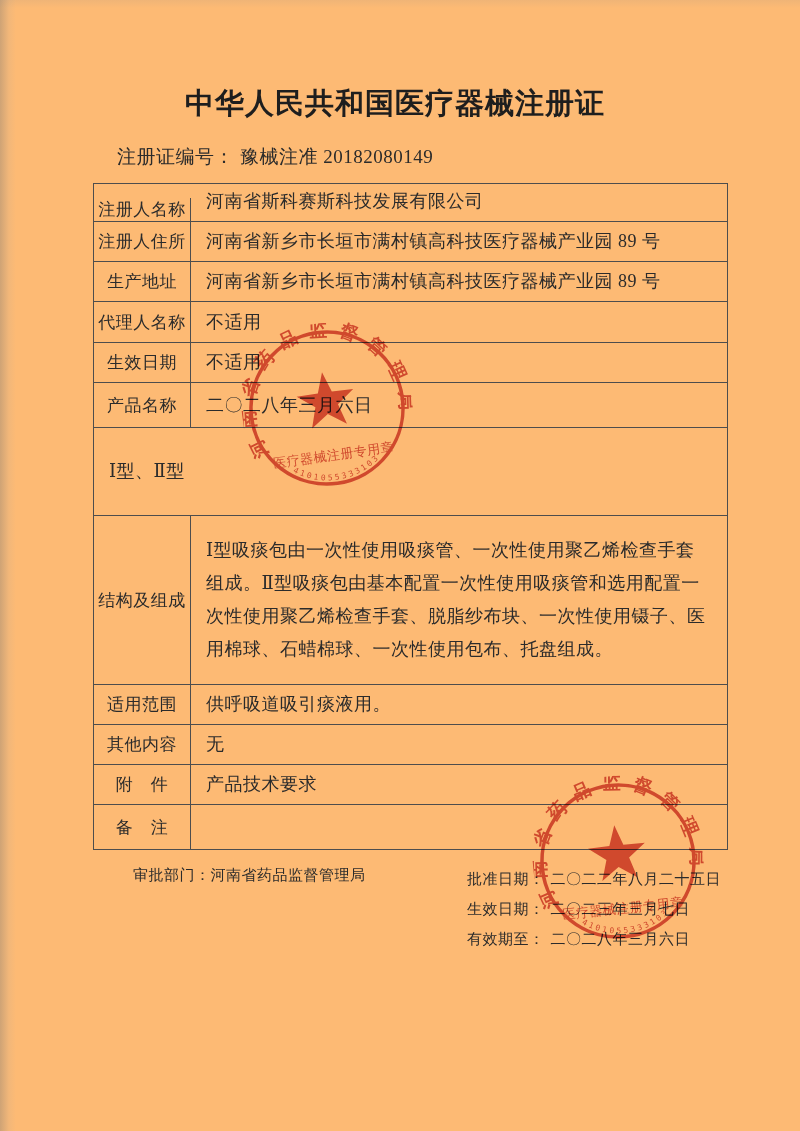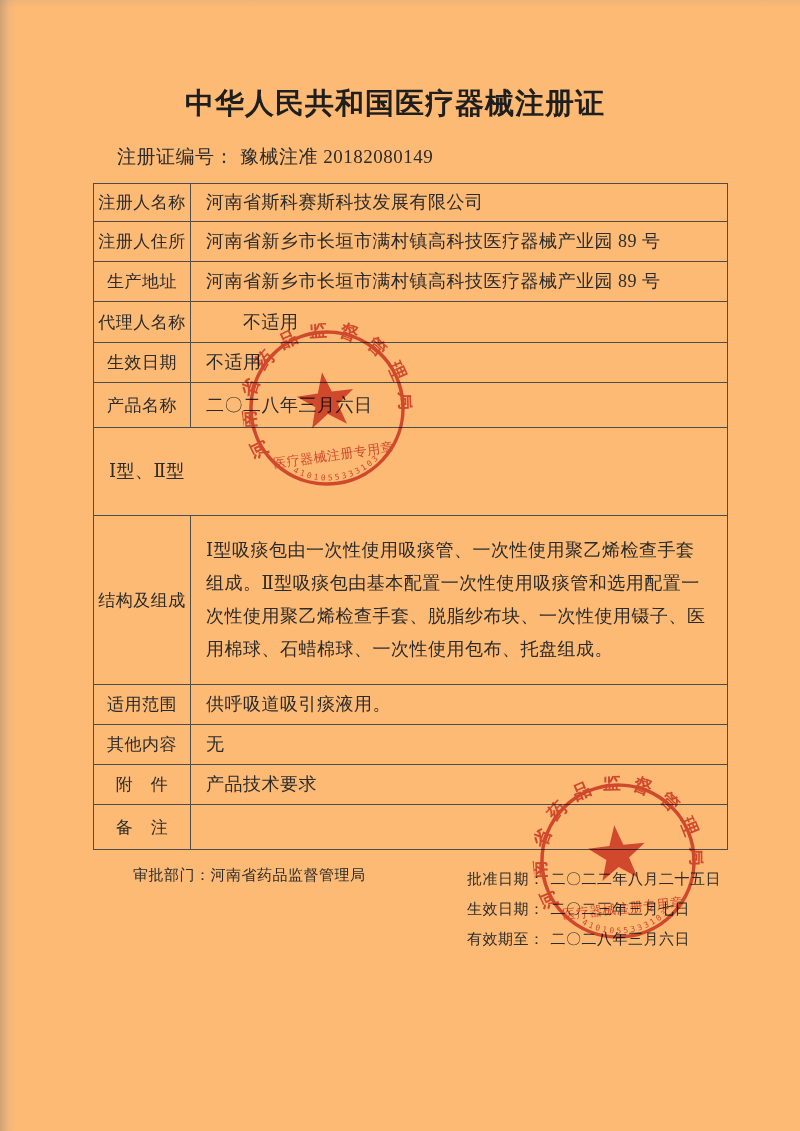--- a/index.html
+++ b/index.html
@@ -44,21 +44,21 @@
   .cell-label {
     width:97px; flex:0 0 97px; border-right:1px solid #4d4d4d;
     display:flex; align-items:center; justify-content:center;
     font-size:17px; text-align:center; letter-spacing:.5px;
   }
   .cell-value {
     flex:1; display:flex; align-items:center;
     padding:3px 14px 3px 15px; font-size:18px; line-height:33px;
     letter-spacing:.5px;
   }
-  .h38{height:38px;} .h40{height:40px;} .h41{height:41px;gap:37px;} .h45{height:45px;}
+  .h38{height:38px;align-items:flex-end;} .h40{height:40px;} .h41{height:41px;} .h45{height:45px;}
   .h88{height:88px;} .h169{height:169px;} .h44{height:44px;}
 
   .footer-left {
     position:absolute; left:133px; top:866px; font-size:15px; letter-spacing:.5px;
   }
   .footer-dates {
     position:absolute; left:467px; top:864px; font-size:15px; letter-spacing:.5px;
   }
   .footer-dates .dline { height:30px; line-height:30px; white-space:nowrap; }
   .footer-dates .dlabel { margin-right:6px;margin-top:32px; }

